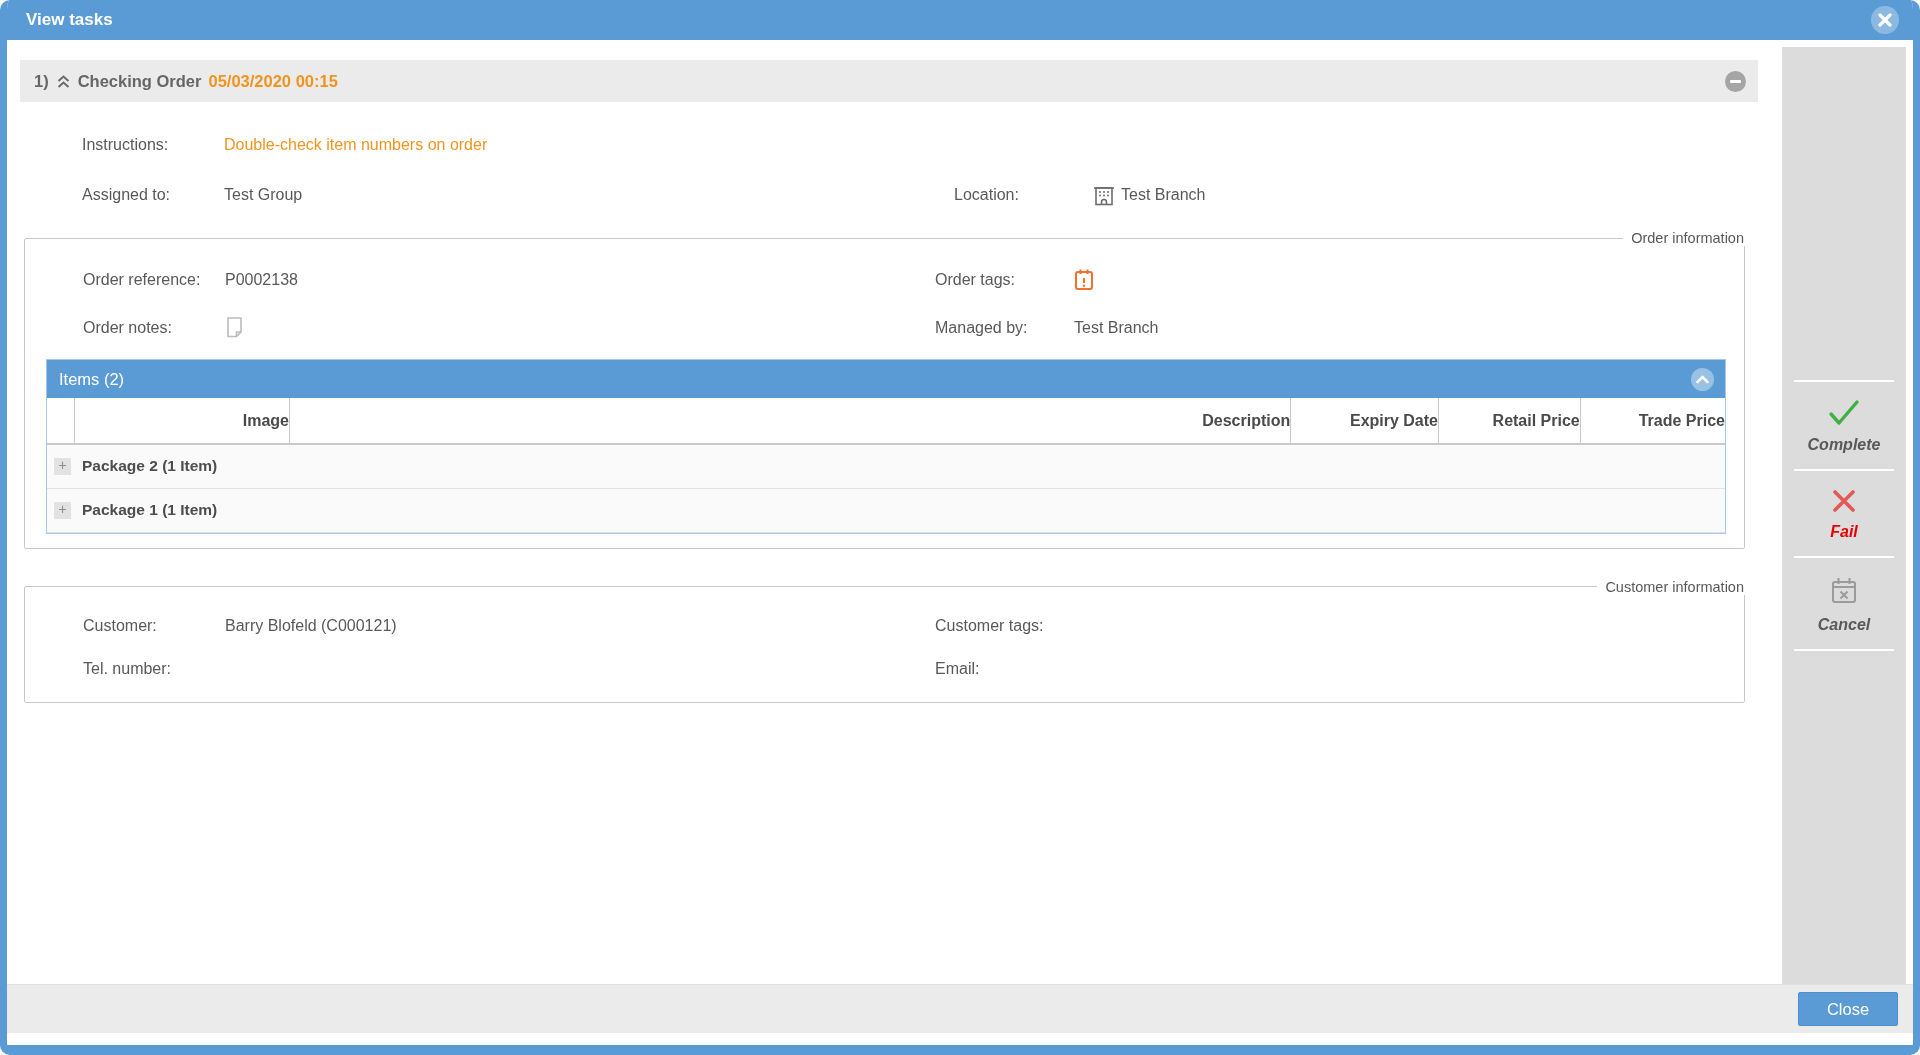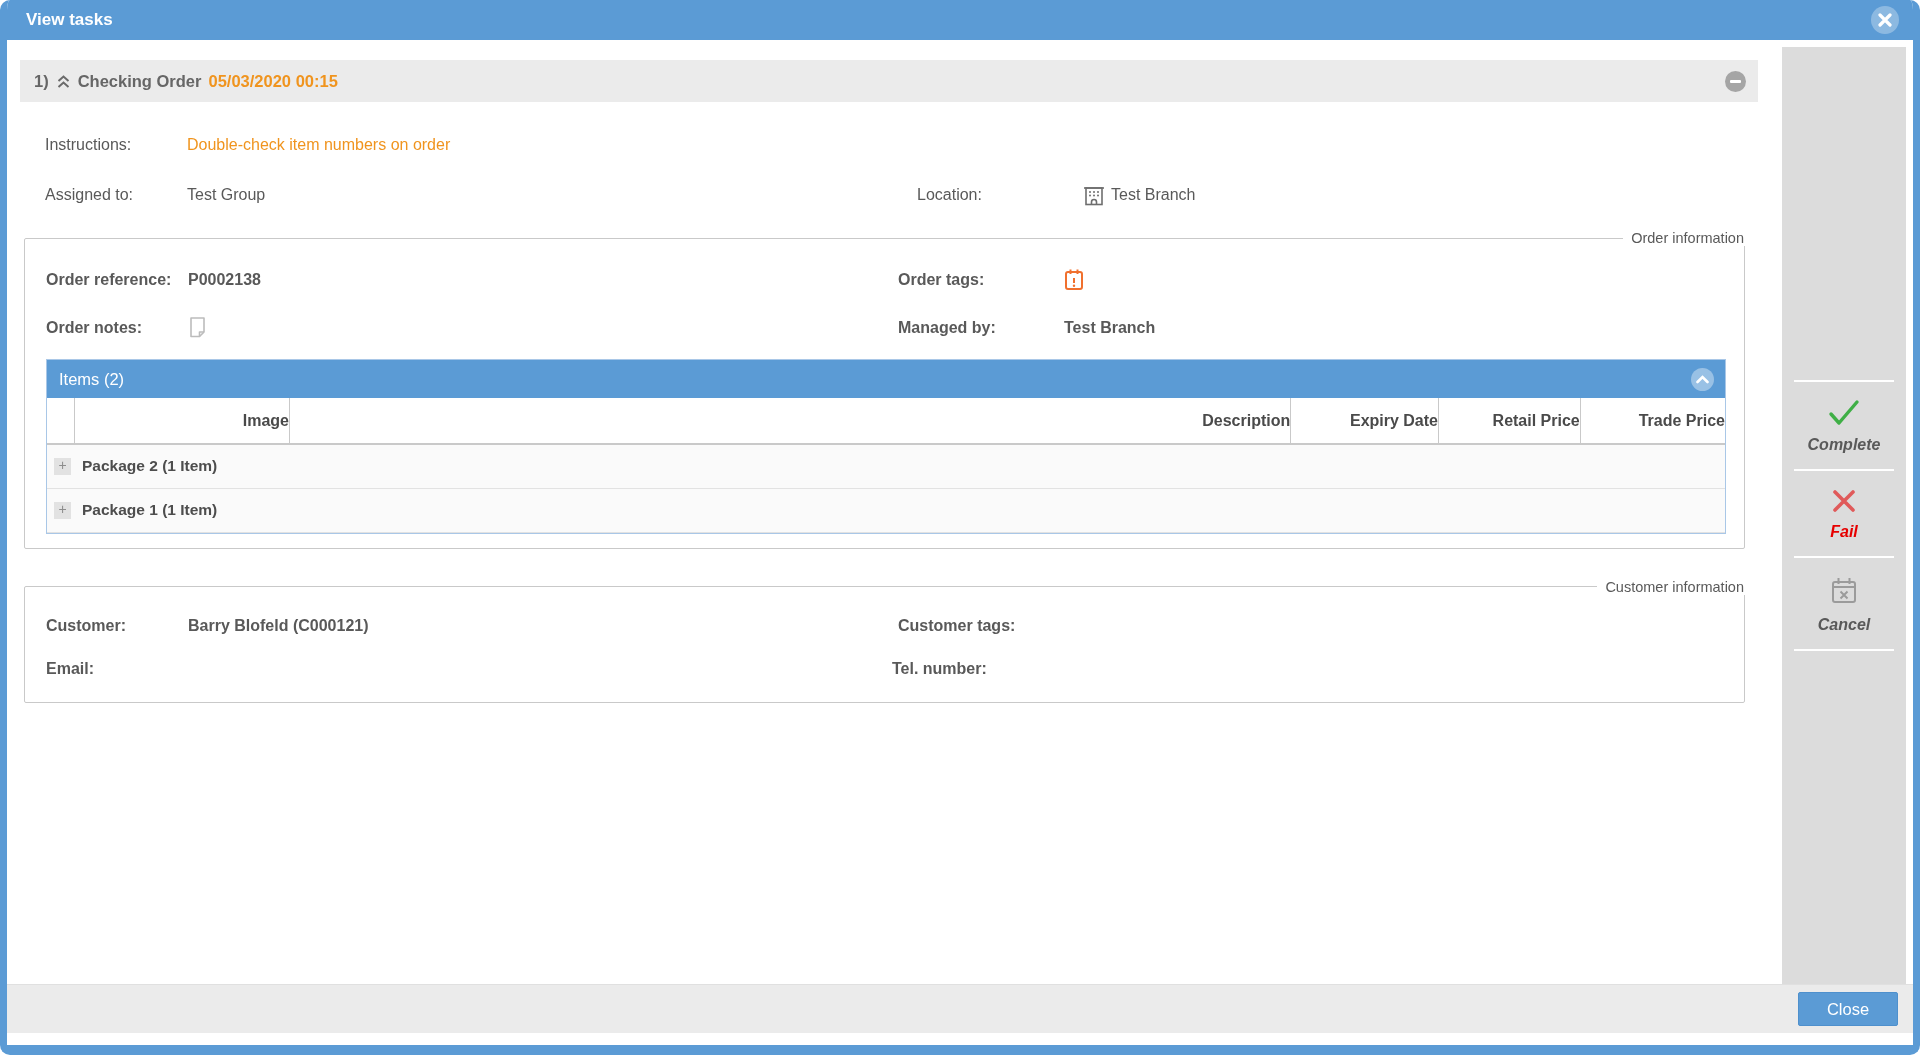--- a/index.html
+++ b/index.html
@@ -35,33 +35,33 @@
   .task-header .tdate { font-size:16.5px; font-weight:bold; color:#f0941e; }
   .task-header .spacer { flex:1; }
   .collapse-btn {
     width:21px; height:21px; border-radius:50%; background:#a5a5a5;
     display:flex; align-items:center; justify-content:center; cursor:pointer;
   }
   .collapse-btn .bar { width:11px; height:3px; background:#fff; border-radius:1px; }
   
   .frow { display:flex; padding-left:25px; margin-top:30px; font-size:16px; }
   .fpair { display:flex; align-items:center; }
-  .fpair.left { width:872px; }
-  .fpair.rightcol { flex:1;gap:27px; }
+  .fpair.left { width:872px;margin-left:37px; }
+  .fpair.rightcol { flex:1; }
   .flabel { width:142px; color:#595959; }
   .fpair.rightcol .flabel { width:139px; }
   .fvalue { color:#595959; display:flex; align-items:center; gap:6px; }
   .orange { color:#f0941e; }
   
   fieldset {
     border:1px solid #c9c9c9; border-radius:2px; margin:24px 13px 0 4px;
     padding:6px 0 14px 21px;
   }
   fieldset legend { font-size:14.5px; color:#595959; padding:0 8px; margin-left:8px;text-align:right; }
-  fieldset .frow { padding-left:0; margin-top:16px;font-weight:bold; }
+  fieldset .frow { padding-left:0; margin-top:16px; }
   fieldset .frow + .frow { margin-top:25px; }
   fieldset .fpair.left { width:852px; }
   
   .items-box { margin:20px 18px 0 0; border:1px solid #a9c7e7; }
   .items-bar {
     height:38px; background:#5b9bd5; color:#fff; display:flex; align-items:center;
     padding:0 11px 0 12px; font-size:16.5px;
   }
   .items-bar .spacer { flex:1; }
   .chev-btn {
@@ -261,26 +261,26 @@
             <span class="flabel">Customer:</span>
             <span class="fvalue">Barry Blofeld (C000121)</span>
           </div>
           <div class="fpair rightcol">
             <span class="flabel">Customer tags:</span>
             <span class="fvalue"></span>
           </div>
         </div>
 
         <div class="frow">
+          <div class="fpair left">
+            <span class="flabel">Tel. number:</span>
+            <span class="fvalue"></span>
+          </div>
           <div class="fpair rightcol">
             <span class="flabel">Email:</span>
-            <span class="fvalue"></span>
-          </div>
-          <div class="fpair left">
-            <span class="flabel">Tel. number:</span>
             <span class="fvalue"></span>
           </div>
         </div>
       </fieldset>
 
     </div>
 
     <div class="sidebar">
       <div class="sb-div"></div>
       <div class="sb-btn">

